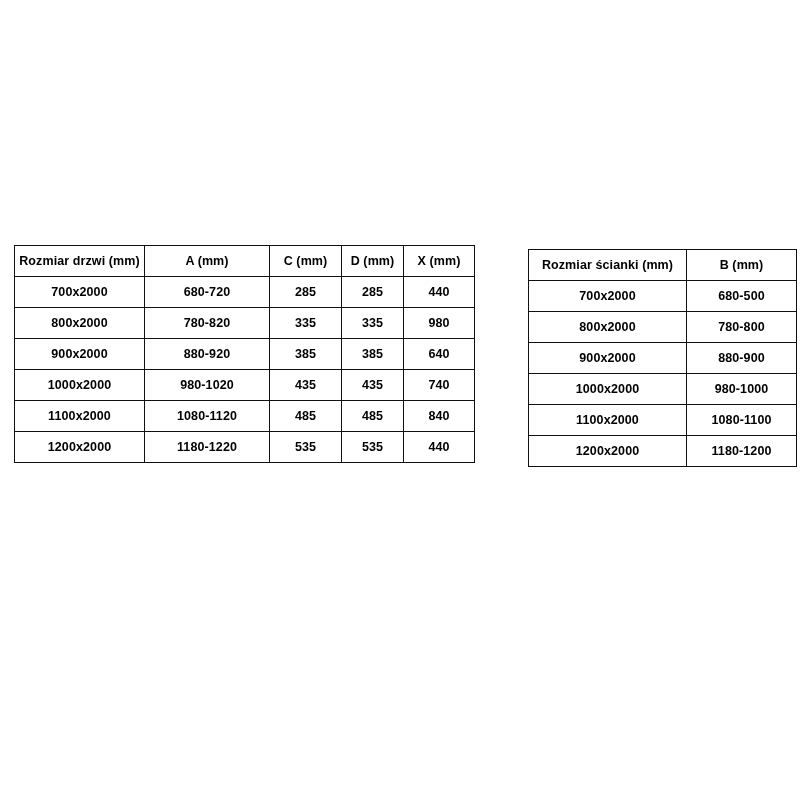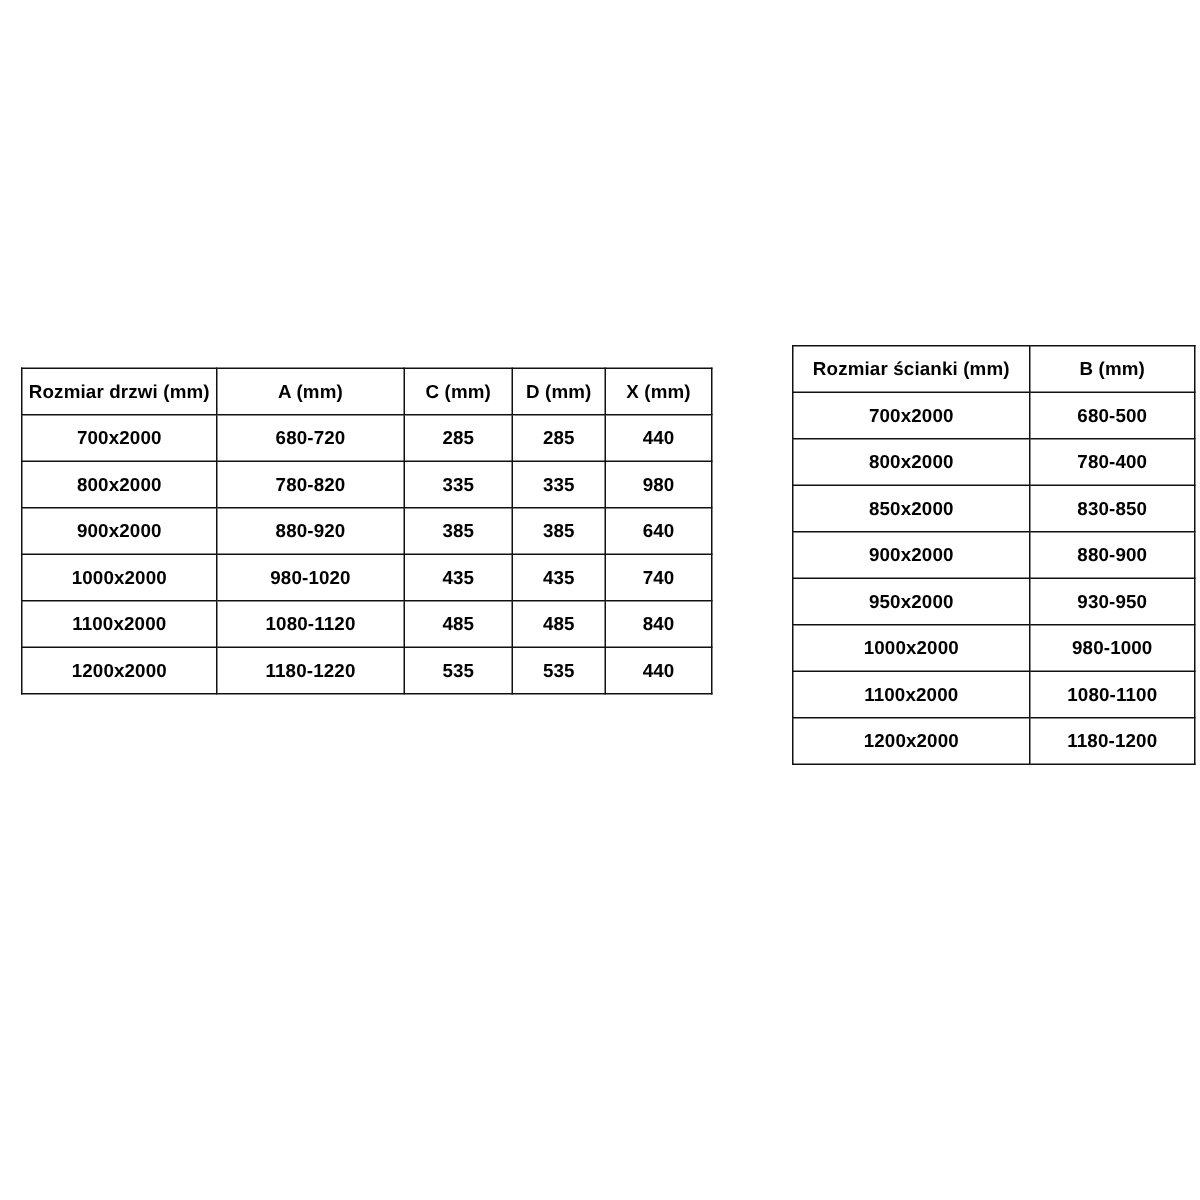--- a/index.html
+++ b/index.html
@@ -46,21 +46,21 @@
   }
   #doors-table col.c0 { width: 130px; }
   #doors-table col.c1 { width: 125px; }
   #doors-table col.c2 { width: 72px; }
   #doors-table col.c3 { width: 62px; }
   #doors-table col.c4 { width: 71px; }
 
   
   #wall-table {
     left: 528px;
-    top: 230px;
+    top: 249px;
   }
   #wall-table col.w0 { width: 158px; }
   #wall-table col.w1 { width: 110px; }
 </style>
 </head>
 <body>
 
 <div class="tables-wrap">
 
   <table class="spec" id="doors-table">
@@ -137,33 +137,25 @@
         <th>B (mm)</th>
       </tr>
     </thead>
     <tbody>
       <tr>
         <td>700x2000</td>
         <td>680-500</td>
       </tr>
       <tr>
         <td>800x2000</td>
-        <td>780-400</td>
-      </tr>
-      <tr>
-        <td>850x2000</td>
-        <td>830-850</td>
+        <td>780-800</td>
       </tr>
       <tr>
         <td>900x2000</td>
         <td>880-900</td>
-      </tr>
-      <tr>
-        <td>950x2000</td>
-        <td>930-950</td>
       </tr>
       <tr>
         <td>1000x2000</td>
         <td>980-1000</td>
       </tr>
       <tr>
         <td>1100x2000</td>
         <td>1080-1100</td>
       </tr>
       <tr>

